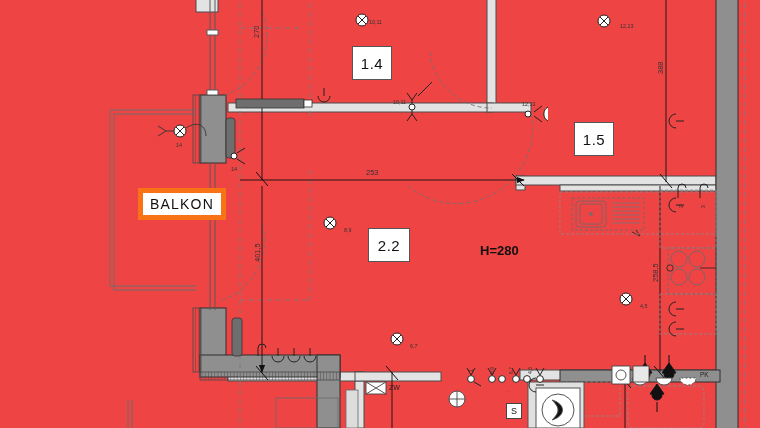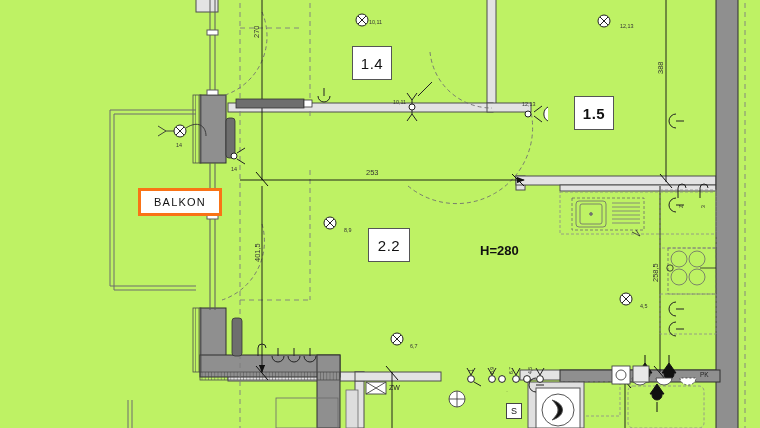--- a/index.html
+++ b/index.html
@@ -1,25 +1,25 @@
 <!DOCTYPE html>
 <html><head>
 <meta charset="utf-8">
 <style>
   html,body{margin:0;padding:0;background:#ffffff;}
   body{width:760px;height:428px;overflow:hidden;
        font-family:"Liberation Sans", sans-serif;}
-  #plan{position:relative;width:760px;height:428px;background:#bef264;}
+  #plan{position:relative;width:760px;height:428px;background:#ef4444;}
   svg.layer{position:absolute;left:0;top:0;width:760px;height:428px;}
   .roombox{position:absolute;border:1px solid #555;background:#fff;
            display:flex;align-items:center;justify-content:center;
            font-size:15px;color:#111;letter-spacing:.5px;}
-  .titlebox{position:absolute;border:3px solid #f97316;background:#fff;
+  .titlebox{position:absolute;border:5px solid #f97316;background:#fff;
             display:flex;align-items:center;justify-content:center;
-            font-size:11px;letter-spacing:1.2px;color:#111;}
+            font-size:14px;letter-spacing:1.2px;color:#111;}
   .sbox{position:absolute;border:1px solid #444;background:#fff;
         display:flex;align-items:center;justify-content:center;
         font-size:9px;color:#111;}
   .dimtxt{position:absolute;font-size:7.5px;color:#333;}
   .dimvert{position:absolute;font-size:7.5px;color:#333;
            transform-origin:left top;transform:rotate(-90deg);}
   .tiny{position:absolute;font-size:5.4px;color:#333;}
   .tinyv{position:absolute;font-size:5.2px;color:#333;
          transform-origin:left top;transform:rotate(-90deg);}
   .hval{position:absolute;font-size:13px;color:#111;font-weight:600;}
@@ -292,21 +292,21 @@
       <path d="M536 392 a7 7 0 0 1 0 -14 M536 385 l8 0"></path>
       <path d="M678 198 l0 -10 a4 4 0 0 1 8 0"></path>
       <path d="M700 198 l0 -10 a4 4 0 0 1 8 0"></path>
     </g>
 
   </svg>
 
   <div class="roombox" style="left:352px;top:46px;width:38px;height:32px;">
     <span>1.4</span>
   </div>
-  <div class="roombox" style="left:574px;top:96px;width:38px;height:32px;font-weight:bold;">
+  <div class="roombox" style="left:574px;top:122px;width:38px;height:32px;">
     <span>1.5</span>
   </div>
   <div class="roombox" style="left:368px;top:228px;width:40px;height:32px;">
     <span>2.2</span>
   </div>
 
   <div class="titlebox" style="left:138px;top:188px;width:78px;height:22px;">
     <span>BALKON</span>
   </div>
 

